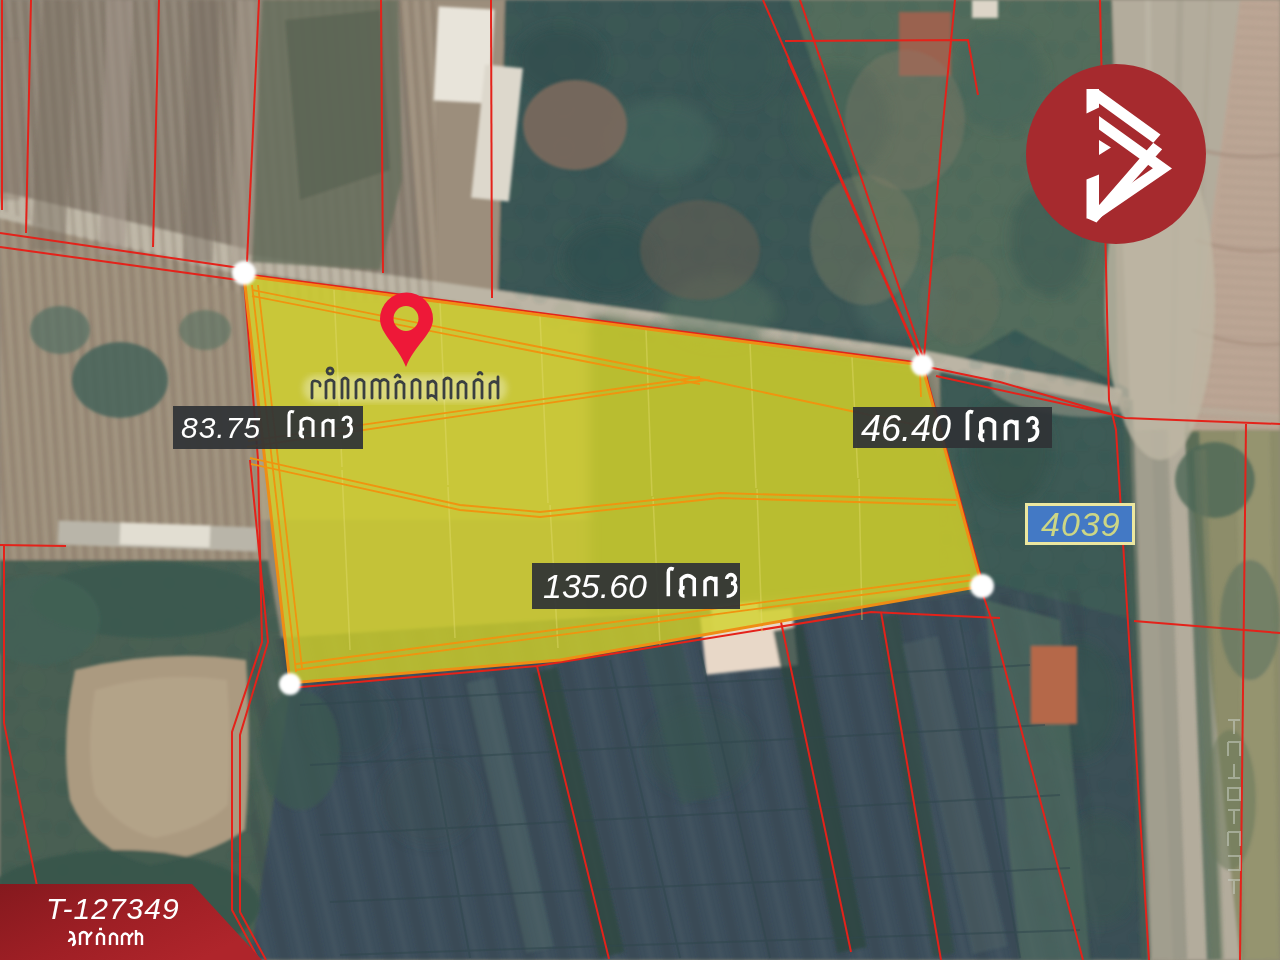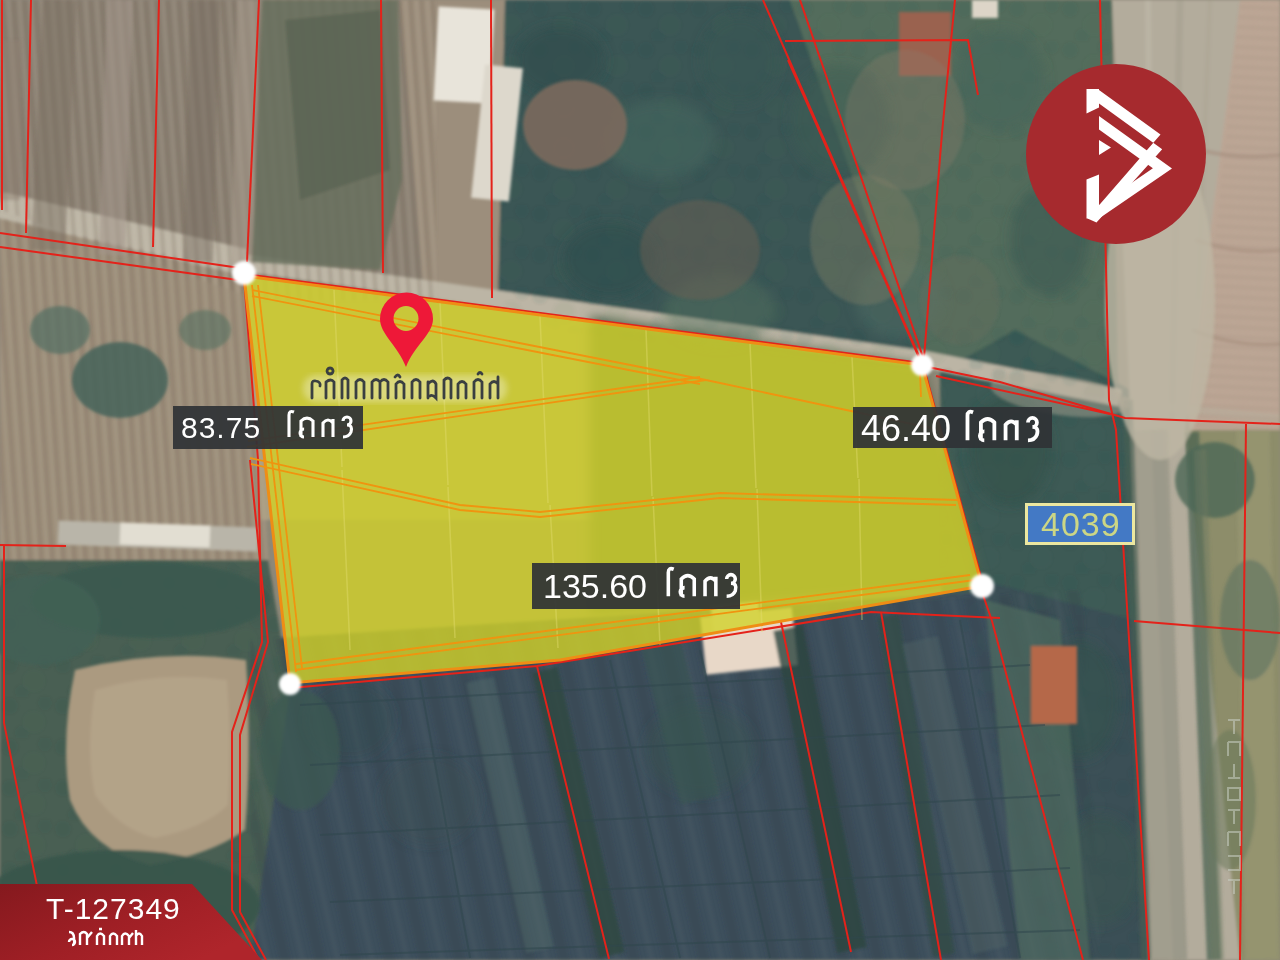--- a/index.html
+++ b/index.html
@@ -1,16 +1,16 @@
 <!DOCTYPE html>
 <html><head>
 <meta charset="utf-8">
 <style>
   html,body{margin:0;padding:0;background:#888;}
-  #stage{position:relative;width:1280px;height:960px;overflow:hidden;font-family:"Liberation Sans", sans-serif;}
+  #stage{position:relative;width:1280px;height:960px;overflow:hidden;font-family:"Liberation Sans", sans-serif;font-style:italic;}
 </style>
 </head>
 <body>
 <div id="stage">
 <svg width="1280" height="960" viewBox="0 0 1280 960" xmlns="http://www.w3.org/2000/svg">
 <defs>
   <filter id="soft" x="-5%" y="-5%" width="110%" height="110%">
           <feGaussianBlur stdDeviation="1.4"></feGaussianBlur>
         </filter>
   <filter id="soft2" x="-10%" y="-10%" width="120%" height="120%">

